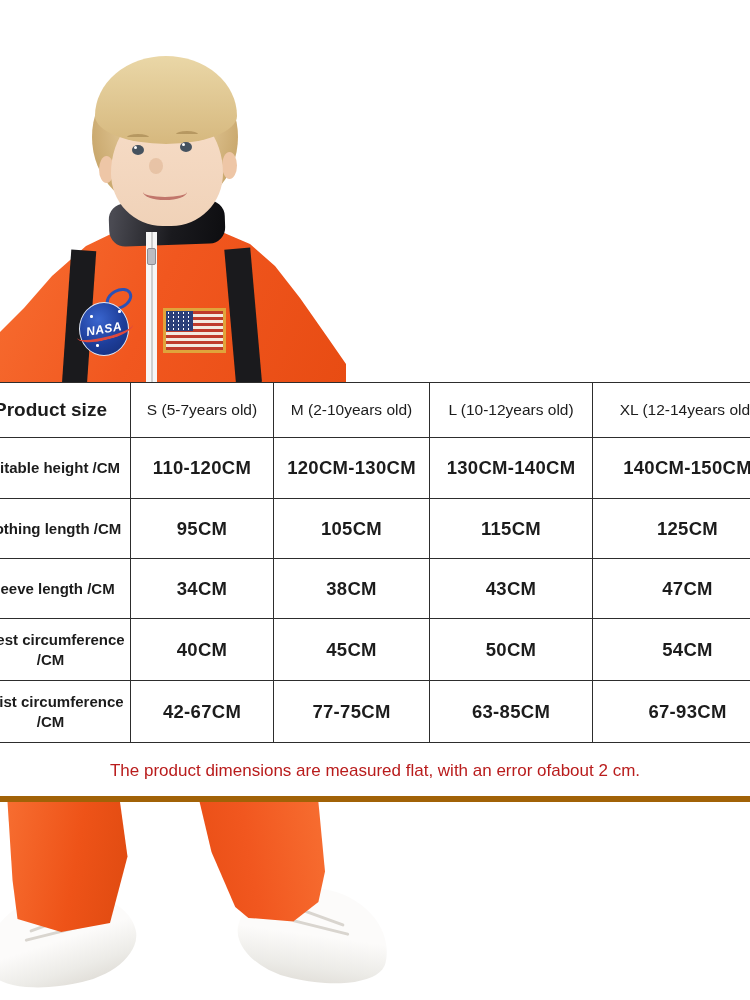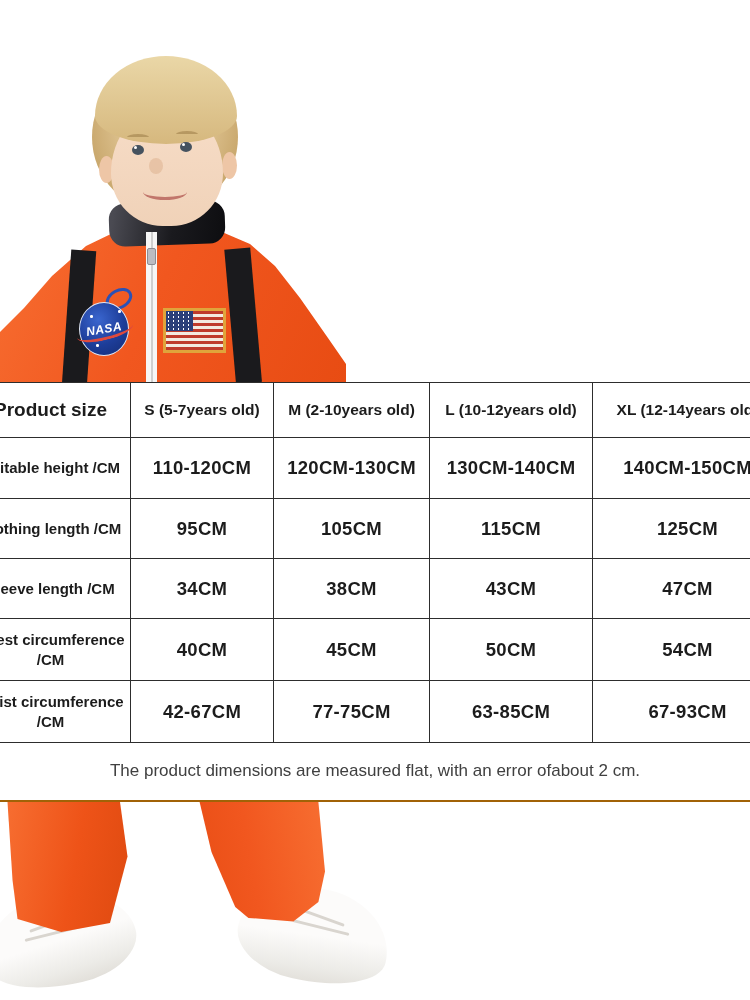--- a/index.html
+++ b/index.html
@@ -48,37 +48,37 @@
   .nasa-text { color:#fff; font-size:12px; font-weight:bold; font-style:italic; letter-spacing:.5px; transform:rotate(-10deg); }
   .star      { width:2.5px; height:2.5px; background:#fff; border-radius:50%; }
   .swoosh    { left:76px; top:322px; width:58px; height:18px; border-bottom:3px solid #df4a3c; border-radius:50%; transform:rotate(-14deg); }
   .flag      { left:163px; top:308px; width:63px; height:45px; border:3px solid #e0a43b;
                background:repeating-linear-gradient(180deg,#bf3b2b 0 3px,#f3eadf 3px 6px); }
   .canton    { left:0; top:0; width:27px; height:20px; background:#2b3f79;
                background-image:radial-gradient(#fff .8px, transparent 1px); background-size:5px 4px; }
 
   
   #size-panel { position:absolute; top:382px; left:0; width:750px; height:420px; background:#fff;
-                border-bottom:2px solid #a16207; overflow:hidden; }
+                border-bottom:6px solid #a16207; overflow:hidden; }
   #size-table { position:absolute; top:0; left:-30px; width:812px; table-layout:fixed; border-collapse:collapse; }
   #size-table th, #size-table td { border:1.5px solid #2d2d2d; text-align:center; vertical-align:middle;
                 color:#1c1c1c; padding:0 4px; }
   #size-table tr.hdr       { height:55px; }
   #size-table tr.r1        { height:61px; }
   #size-table tr.r2        { height:60px; }
   #size-table tr.r3        { height:60px; }
   #size-table tr.r4        { height:62px; }
   #size-table tr.r5        { height:62px; }
-  th.size-col  { font-size:15.5px; font-weight:bold; }
+  th.size-col  { font-size:15.5px; font-weight:normal; }
   th.first-col { font-size:19px;  font-weight:bold; }
   td.rowlabel  { font-size:15px;  font-weight:bold; line-height:1.3; }
   td.value     { font-size:18.5px; font-weight:bold; letter-spacing:.3px; }
   .note-row    { position:absolute; top:360px; left:0; width:750px; height:58px;
                  display:flex; align-items:center; justify-content:center;
-                 font-size:17px; color:#404040; }
+                 font-size:17px; color:#b91c1c; }
 
   
   #photo-bottom { position:absolute; top:802px; left:0; width:750px; height:198px; background:#fff; overflow:hidden; }
   .shoe { background:linear-gradient(175deg,#fcfbfa 50%,#ecebe7 80%,#dfdcd6 100%); }
   .shoe.l { left:-16px; top:92px; width:152px; height:92px; transform:rotate(-13deg);
             border-radius:46% 54% 42% 58% / 62% 58% 42% 38%; }
   .shoe.r { left:238px; top:86px; width:152px; height:94px; transform:rotate(13deg);
             border-radius:54% 46% 58% 42% / 58% 62% 38% 42%; }
   .lace   { height:3px; background:#d9d5cf; border-radius:2px; }
   .lace.l1 { left:28px;  top:118px; width:58px; transform:rotate(-20deg); }

